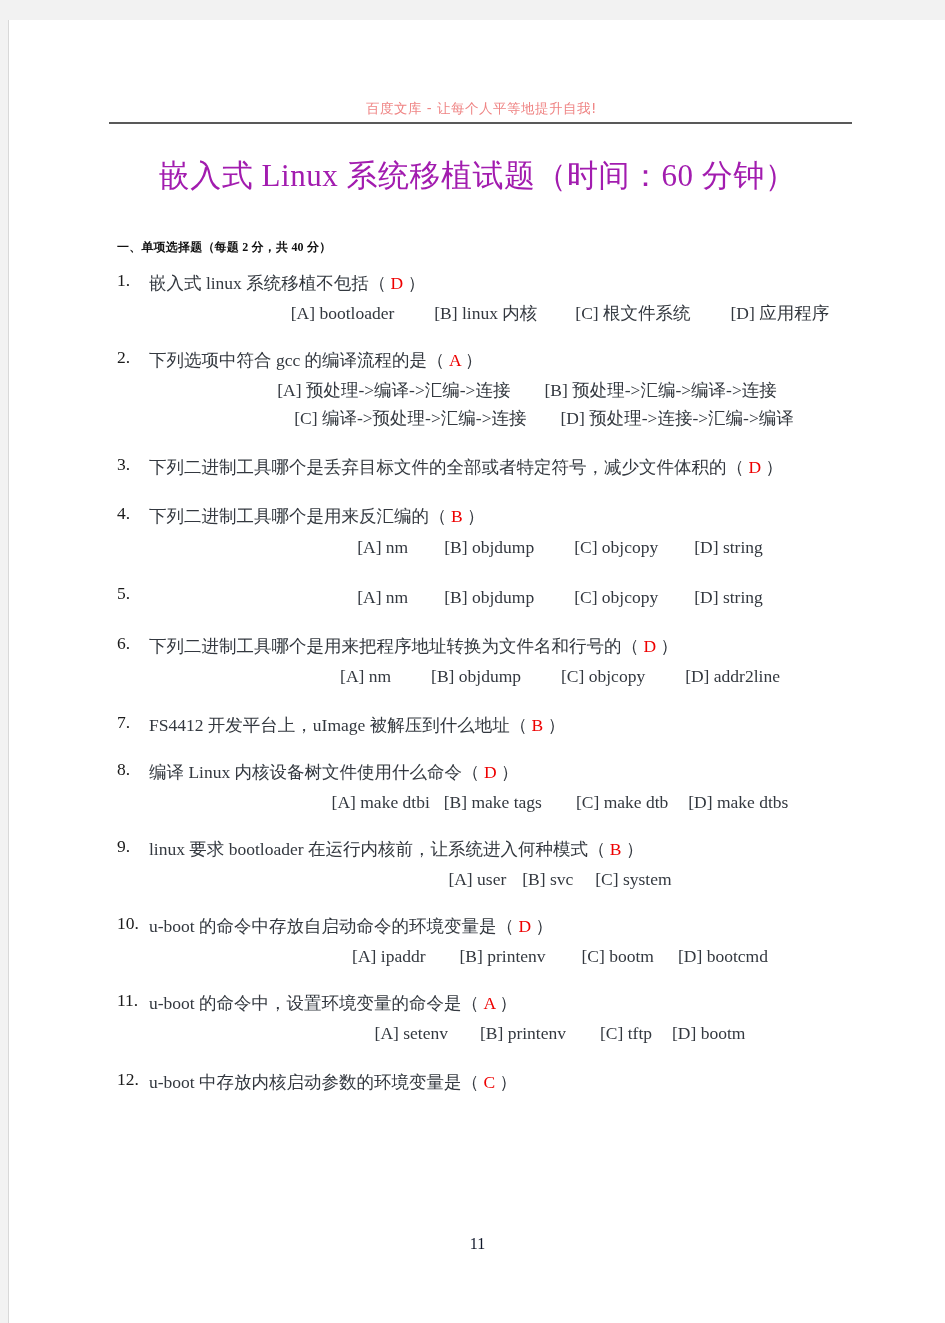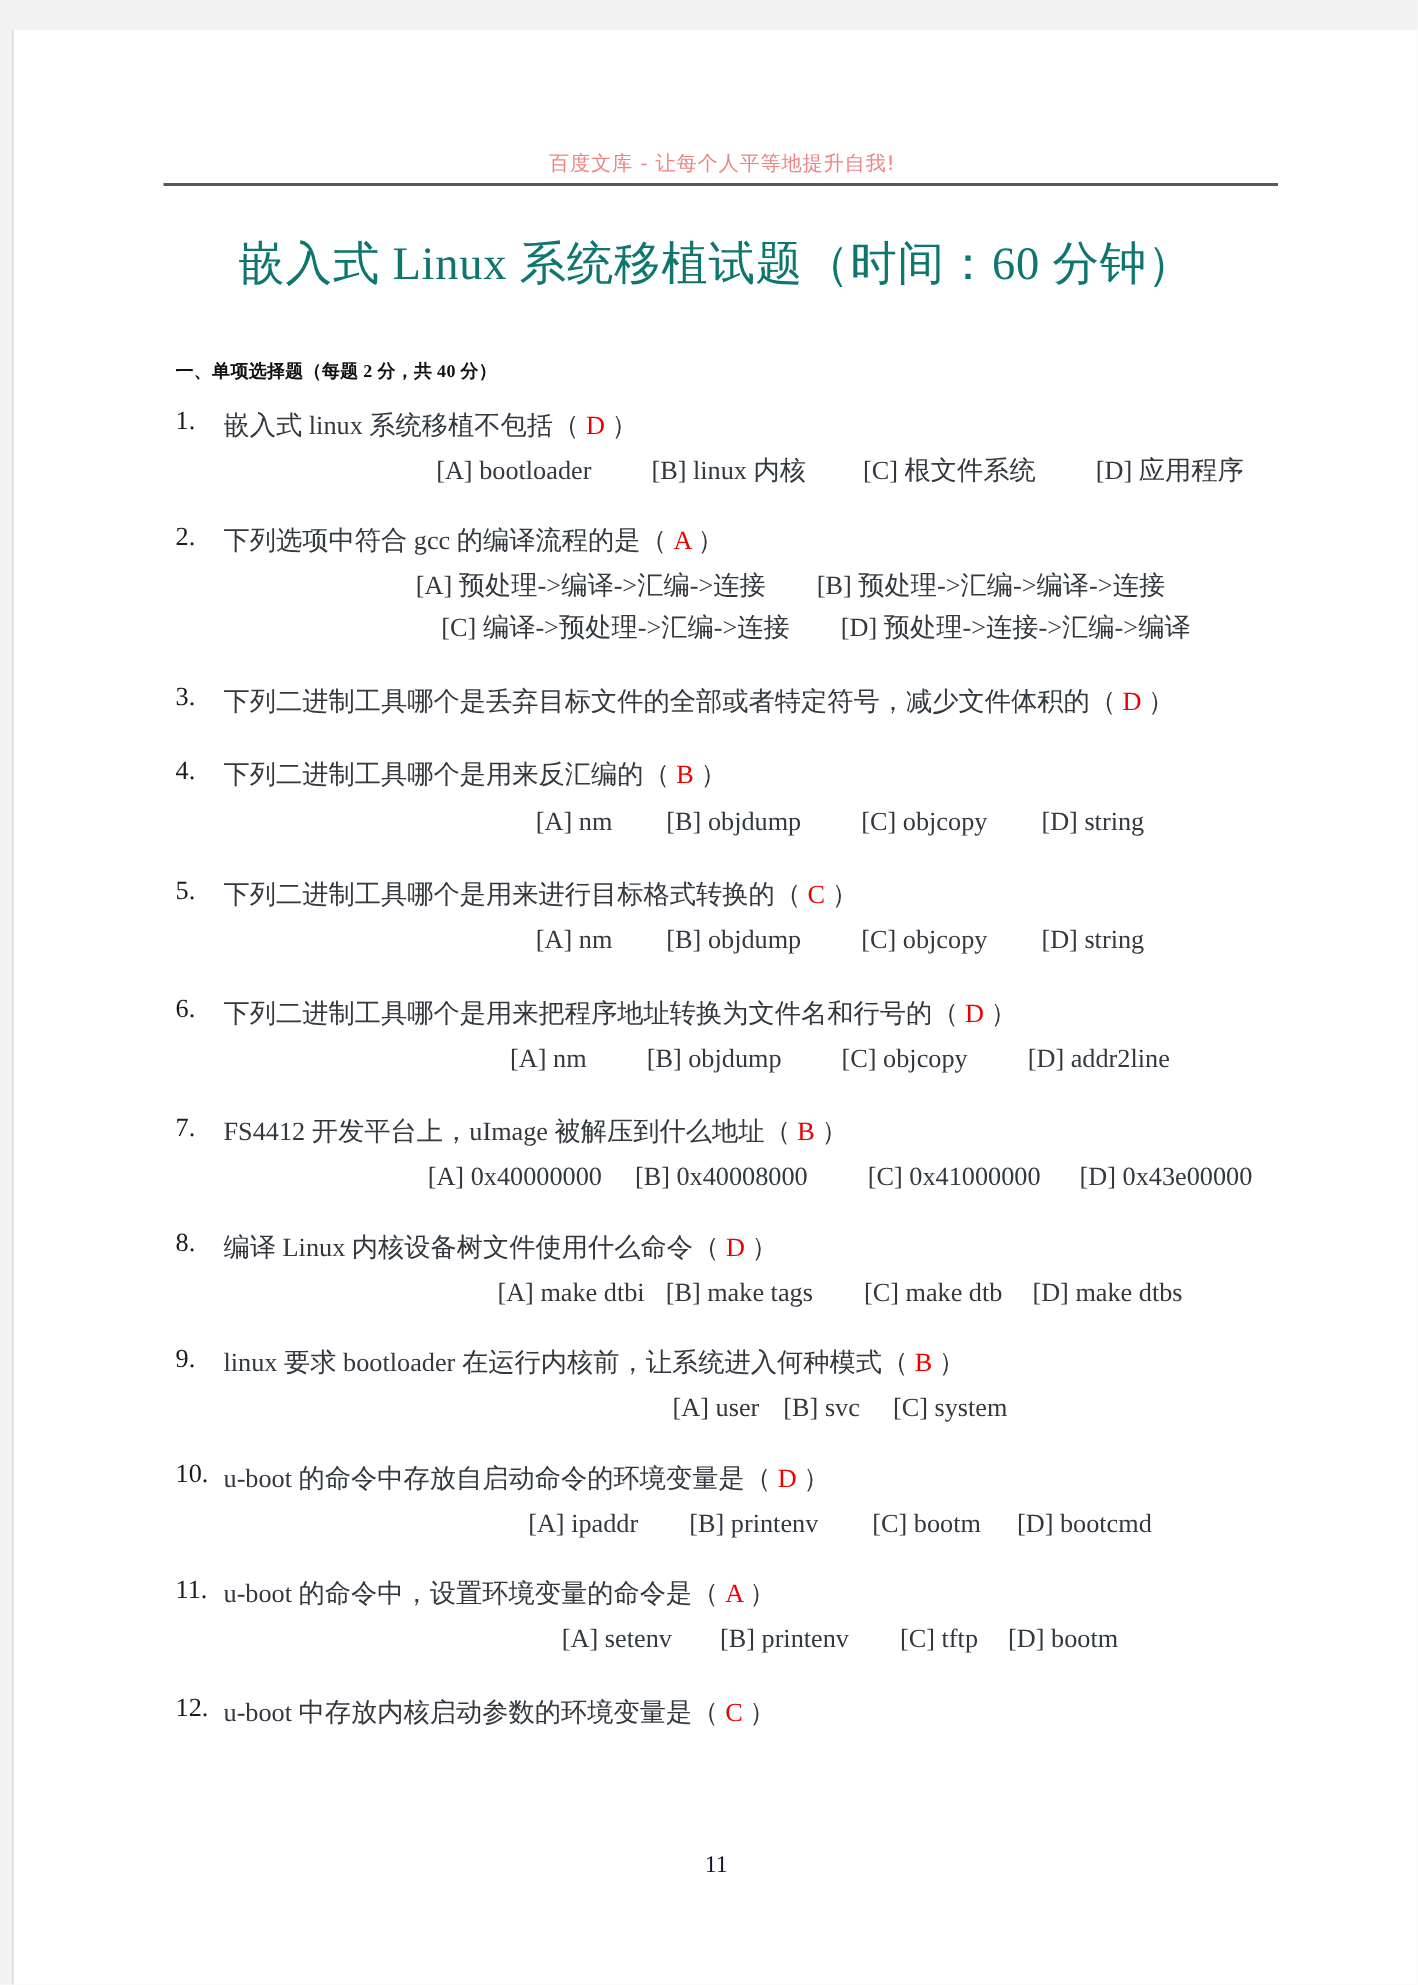--- a/index.html
+++ b/index.html
@@ -57,21 +57,21 @@
 
   
   .doc-title {
     position: absolute;
     left: 0;
     top: 135px;
     width: 937px;
     text-align: center;
     font-size: 31px;
     font-weight: normal;
-    color: #0f766e;
+    color: #a21caf;
     letter-spacing: 0.5px;
     white-space: nowrap;
   }
 
   
   .section-heading {
     position: absolute;
     left: 108px;
     top: 219px;
     font-size: 12px;
@@ -182,38 +182,34 @@
       </div>
       <div class="question" style="margin-bottom: 22px;">
         <div class="q-index">4.</div>
         <div class="q-stem"><span>下列二进制工具哪个是用来反汇编的（ </span><span class="answer">B</span><span> ）</span></div>
         <div class="q-options">
           <div class="optline"><span class="opt">[A] nm</span><span style="display: inline-block; width: 36px;"></span><span class="opt">[B] objdump</span><span style="display: inline-block; width: 40px;"></span><span class="opt">[C] objcopy</span><span style="display: inline-block; width: 36px;"></span><span class="opt">[D] string</span></div>
         </div>
       </div>
       <div class="question" style="margin-bottom: 22px;">
         <div class="q-index">5.</div>
-        <div class="q-stem"><span>下列二进制工具哪个是用来进行目标格式转换的（ </span><span class="answer">C</span><span> ）</span></div>
         <div class="q-options">
           <div class="optline"><span class="opt">[A] nm</span><span style="display: inline-block; width: 36px;"></span><span class="opt">[B] objdump</span><span style="display: inline-block; width: 40px;"></span><span class="opt">[C] objcopy</span><span style="display: inline-block; width: 36px;"></span><span class="opt">[D] string</span></div>
         </div>
       </div>
       <div class="question" style="margin-bottom: 22px;">
         <div class="q-index">6.</div>
         <div class="q-stem"><span>下列二进制工具哪个是用来把程序地址转换为文件名和行号的（ </span><span class="answer">D</span><span> ）</span></div>
         <div class="q-options">
           <div class="optline"><span class="opt">[A] nm</span><span style="display: inline-block; width: 40px;"></span><span class="opt">[B] objdump</span><span style="display: inline-block; width: 40px;"></span><span class="opt">[C] objcopy</span><span style="display: inline-block; width: 40px;"></span><span class="opt">[D] addr2line</span></div>
         </div>
       </div>
       <div class="question" style="margin-bottom: 20px;">
         <div class="q-index">7.</div>
         <div class="q-stem"><span>FS4412 开发平台上，uImage 被解压到什么地址（ </span><span class="answer">B</span><span> ）</span></div>
-        <div class="q-options">
-          <div class="optline"><span class="opt">[A] 0x40000000</span><span style="display: inline-block; width: 22px;"></span><span class="opt">[B] 0x40008000</span><span style="display: inline-block; width: 40px;"></span><span class="opt">[C] 0x41000000</span><span style="display: inline-block; width: 26px;"></span><span class="opt">[D] 0x43e00000</span></div>
-        </div>
       </div>
       <div class="question" style="margin-bottom: 20px;">
         <div class="q-index">8.</div>
         <div class="q-stem"><span>编译 Linux 内核设备树文件使用什么命令（ </span><span class="answer">D</span><span> ）</span></div>
         <div class="q-options">
           <div class="optline"><span class="opt">[A] make dtbi</span><span style="display: inline-block; width: 14px;"></span><span class="opt">[B] make tags</span><span style="display: inline-block; width: 34px;"></span><span class="opt">[C] make dtb</span><span style="display: inline-block; width: 20px;"></span><span class="opt">[D] make dtbs</span></div>
         </div>
       </div>
       <div class="question" style="margin-bottom: 20px;">
         <div class="q-index">9.</div>

